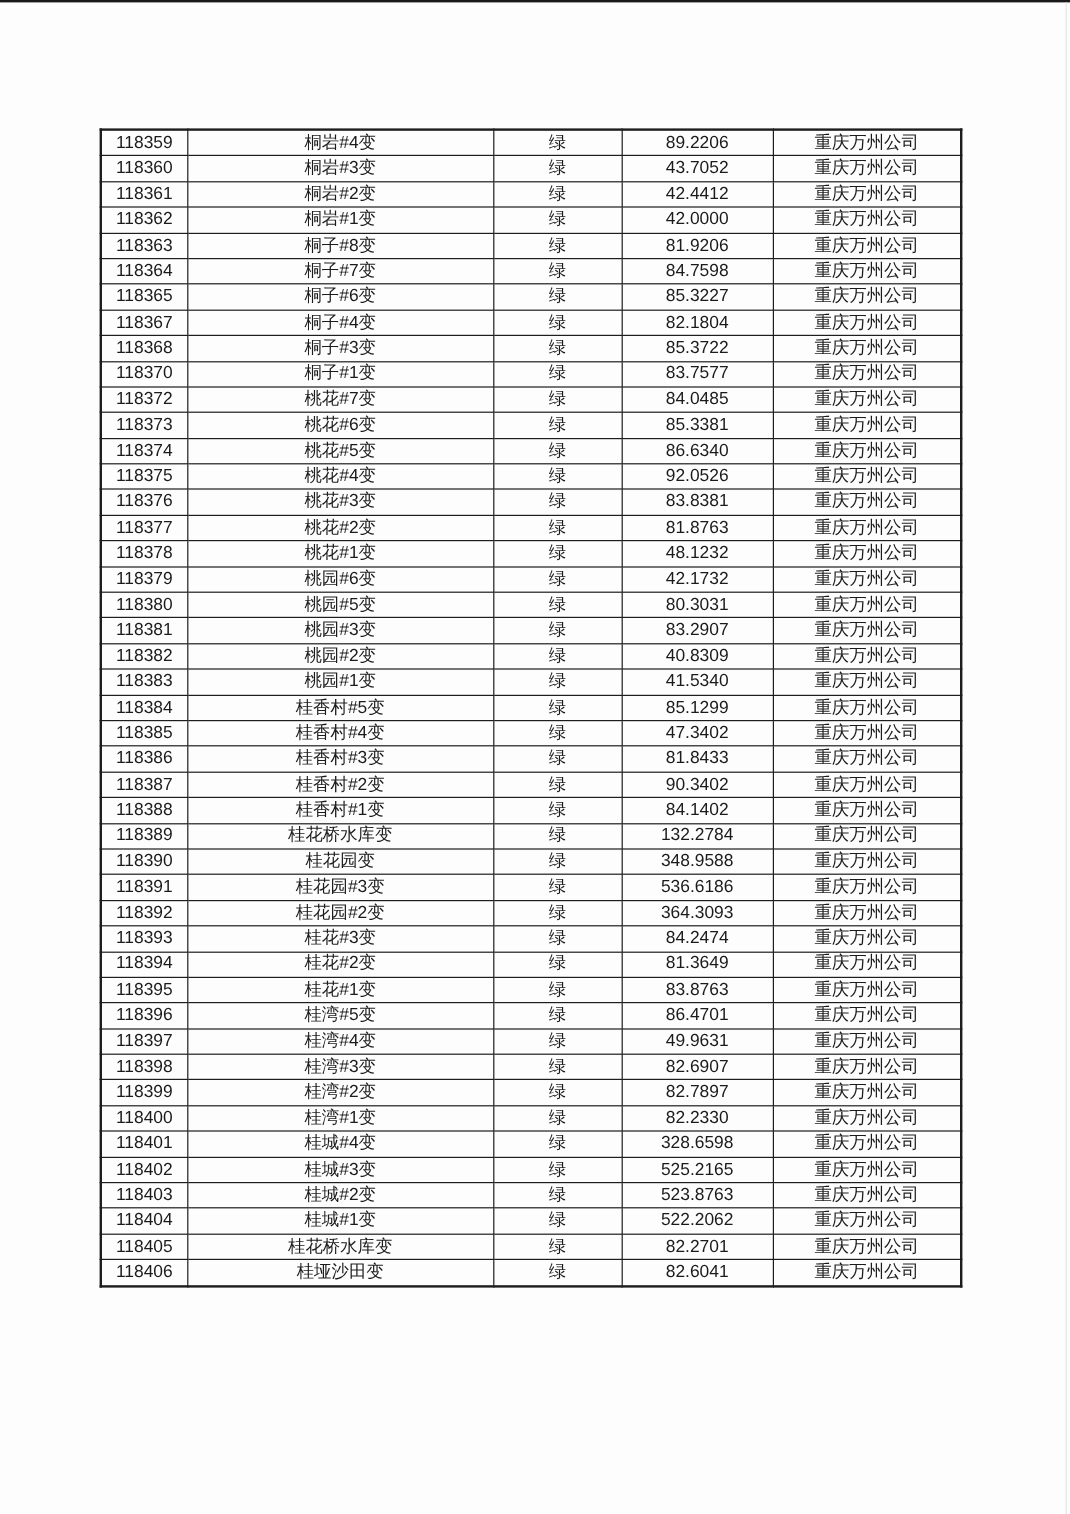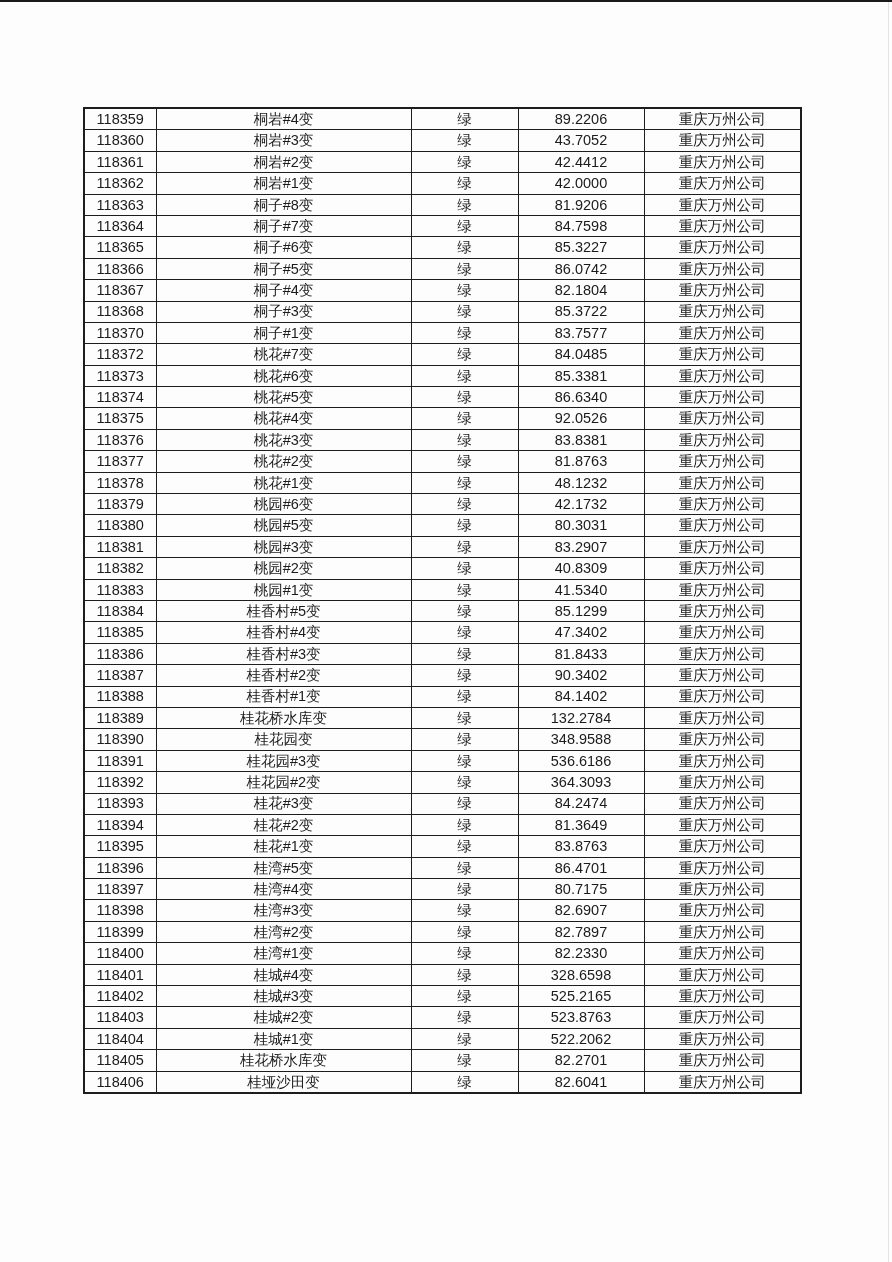--- a/index.html
+++ b/index.html
@@ -108,27 +108,20 @@
           <td>重庆万州公司</td>
         </tr>
         <tr>
           <td>118365</td>
           <td>桐子#6变</td>
           <td>绿</td>
           <td>85.3227</td>
           <td>重庆万州公司</td>
         </tr>
         <tr>
-          <td>118366</td>
-          <td>桐子#5变</td>
-          <td>绿</td>
-          <td>86.0742</td>
-          <td>重庆万州公司</td>
-        </tr>
-        <tr>
           <td>118367</td>
           <td>桐子#4变</td>
           <td>绿</td>
           <td>82.1804</td>
           <td>重庆万州公司</td>
         </tr>
         <tr>
           <td>118368</td>
           <td>桐子#3变</td>
           <td>绿</td>
@@ -314,21 +307,21 @@
           <td>118396</td>
           <td>桂湾#5变</td>
           <td>绿</td>
           <td>86.4701</td>
           <td>重庆万州公司</td>
         </tr>
         <tr>
           <td>118397</td>
           <td>桂湾#4变</td>
           <td>绿</td>
-          <td>80.7175</td>
+          <td>49.9631</td>
           <td>重庆万州公司</td>
         </tr>
         <tr>
           <td>118398</td>
           <td>桂湾#3变</td>
           <td>绿</td>
           <td>82.6907</td>
           <td>重庆万州公司</td>
         </tr>
         <tr>

